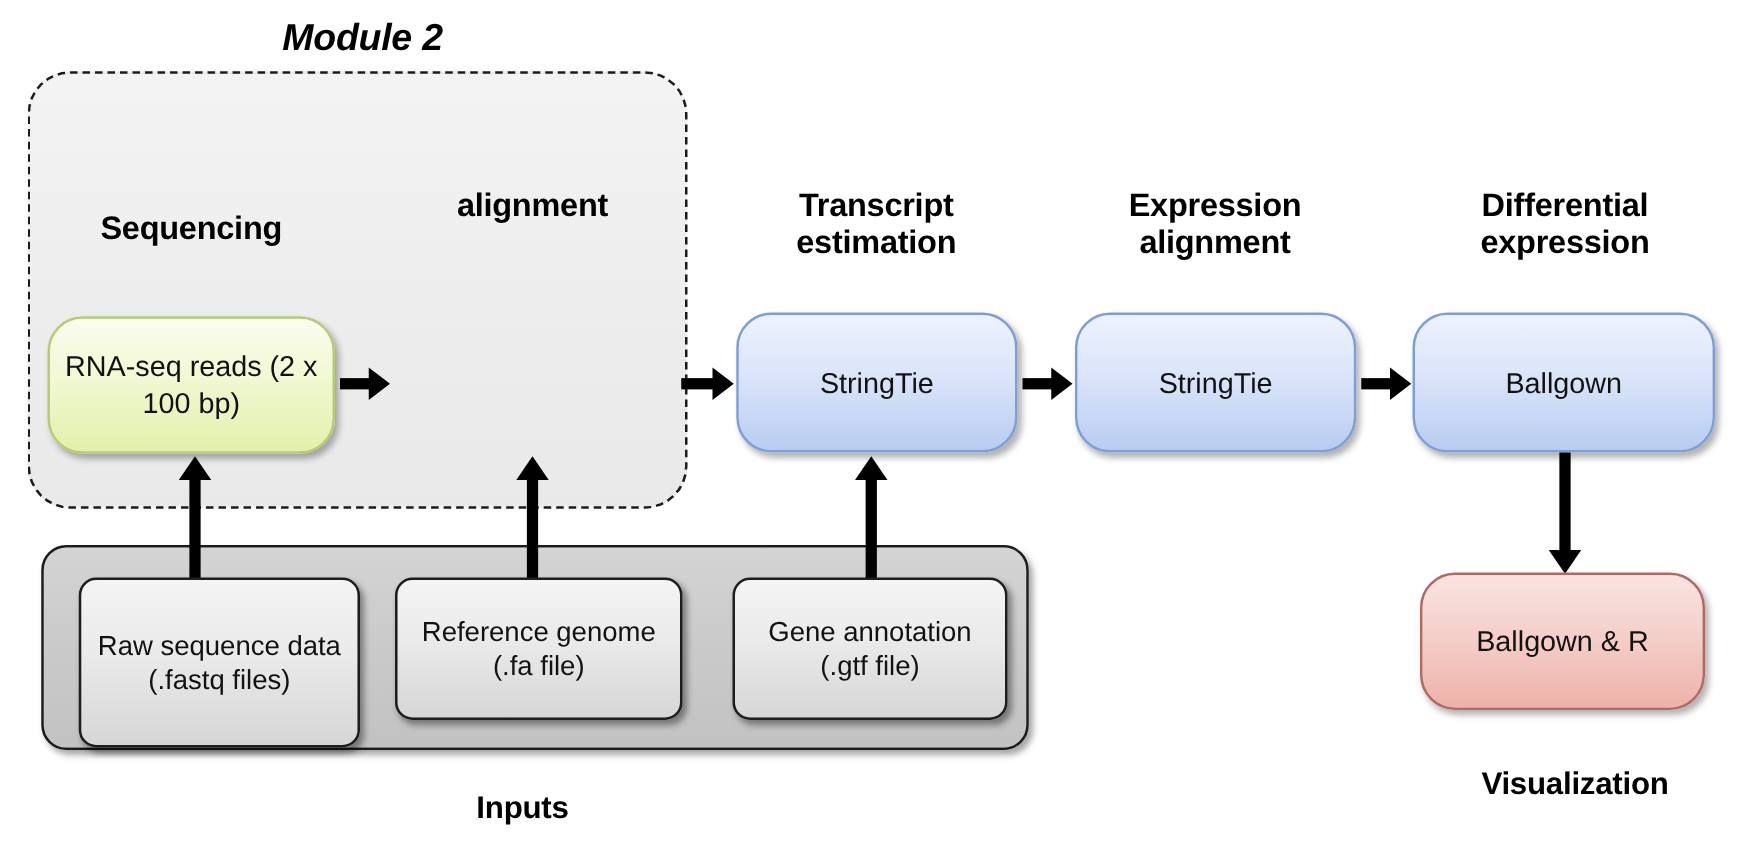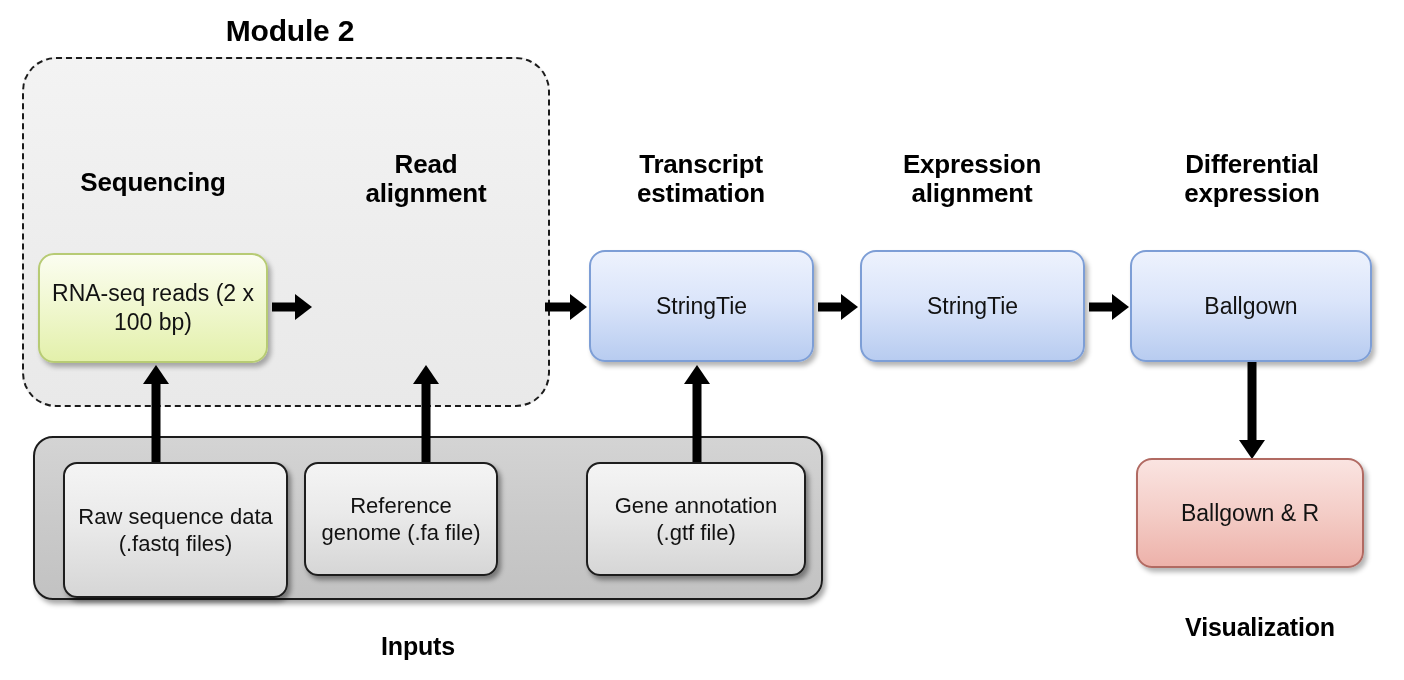--- a/index.html
+++ b/index.html
@@ -55,21 +55,21 @@
     border-radius: 20px;
     background: linear-gradient(180deg, #d4d4d4 0%, #cacaca 50%, #c2c2c2 100%);
     box-sizing: border-box;
     box-shadow: 3px 4px 5px rgba(0,0,0,0.35);
   }
 
   
   .node {
     position: absolute;
     box-sizing: border-box;
-    border-radius: 16px;
+    border-radius: 28px;
     display: flex;
     align-items: center;
     justify-content: center;
     text-align: center;
     font-size: 23px;
     color: #121212;
     line-height: 1.25;
     padding: 4px 10px;
     box-shadow: 3px 4px 5px rgba(0,0,0,0.30);
   }
@@ -145,32 +145,31 @@
     border-left: 13px solid transparent;
     border-right: 13px solid transparent;
     border-top: 19px solid #000000;
   }
 </style>
 </head>
 <body>
 
 <div id="canvas">
 
-  <div class="heading module-title" style="left:110px; top:14px; width:360px;">Module 2</div>
+  <div class="heading module-title" style="left:110px; top:14px; width:360px;font-style:italic;">Module 2</div>
 
   <div class="module-box"></div>
 
   <div class="inputs-box"></div>
 
   <div class="heading stage" style="left:43px; top:168px; width:220px;">
     <span>Sequencing</span>
   </div>
 
   <div class="heading stage" style="left:320px; top:150px; width:212px;">
-    <div>Read</div>
     <div>alignment</div>
   </div>
 
   <div class="heading stage" style="left:595px; top:150px; width:212px;">
     <div>Transcript</div>
     <div>estimation</div>
   </div>
 
   <div class="heading stage" style="left:866px; top:150px; width:212px;">
     <div>Expression</div>
@@ -236,21 +235,21 @@
 
   <div class="arrow-v down" style="left:1239px; top:362px; width:26px; height:97px;">
     <div class="shaft"></div>
     <div class="head"></div>
   </div>
 
   <div class="node grayinput" style="left:45px; top:462px; width:225px; height:136px;margin-left:18px;">
     <span>Raw sequence data (.fastq files)</span>
   </div>
 
-  <div class="node grayinput" style="left:304px; top:462px; width:194px; height:114px;align-items:center;">
+  <div class="node grayinput" style="left:316px; top:462px; width:230px; height:114px;align-items:center;">
     <span>Reference genome (.fa file)</span>
   </div>
 
   <div class="node grayinput" style="left:586px; top:462px; width:220px; height:114px;">
     <span>Gene annotation (.gtf file)</span>
   </div>
 
   <div class="node red" style="left:1136px; top:458px; width:228px; height:110px;">
     <span>Ballgown &amp; R</span>
   </div>

